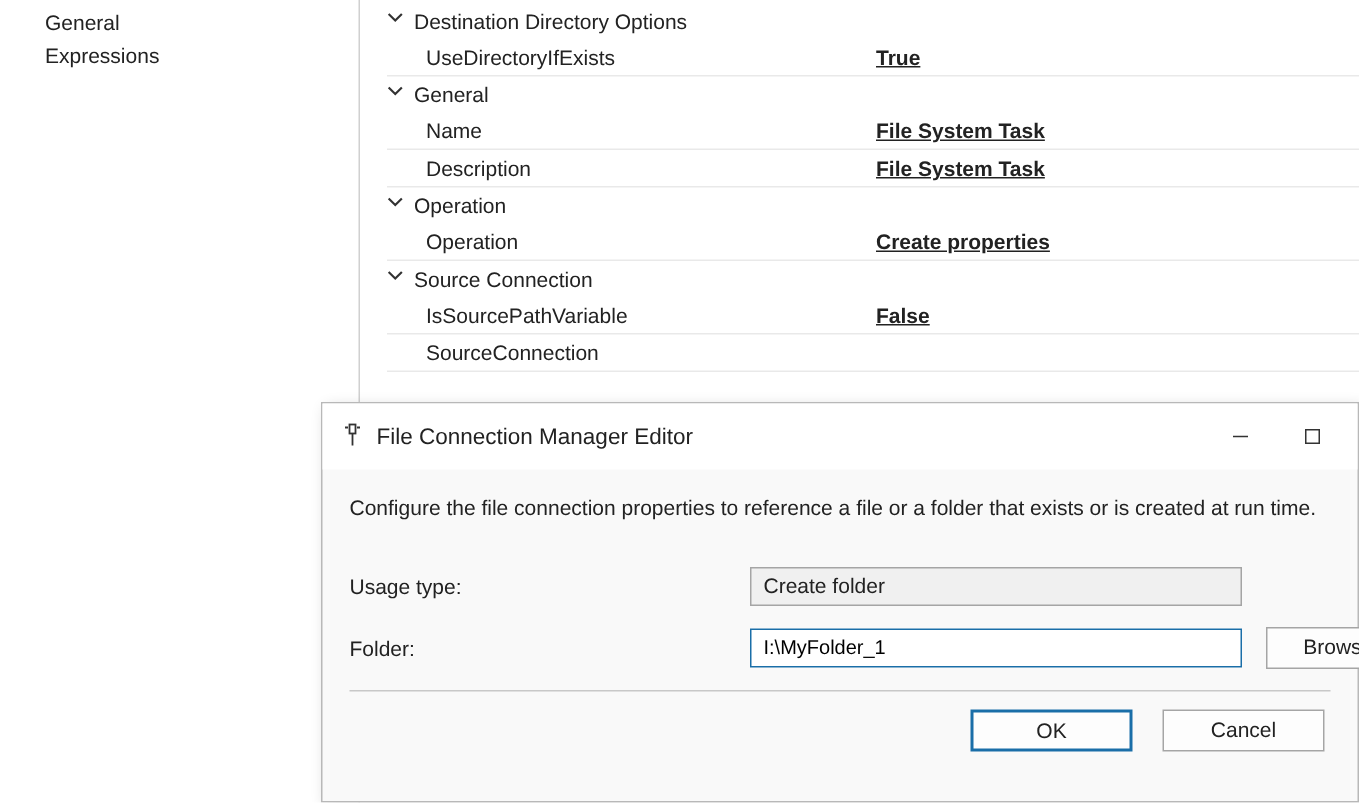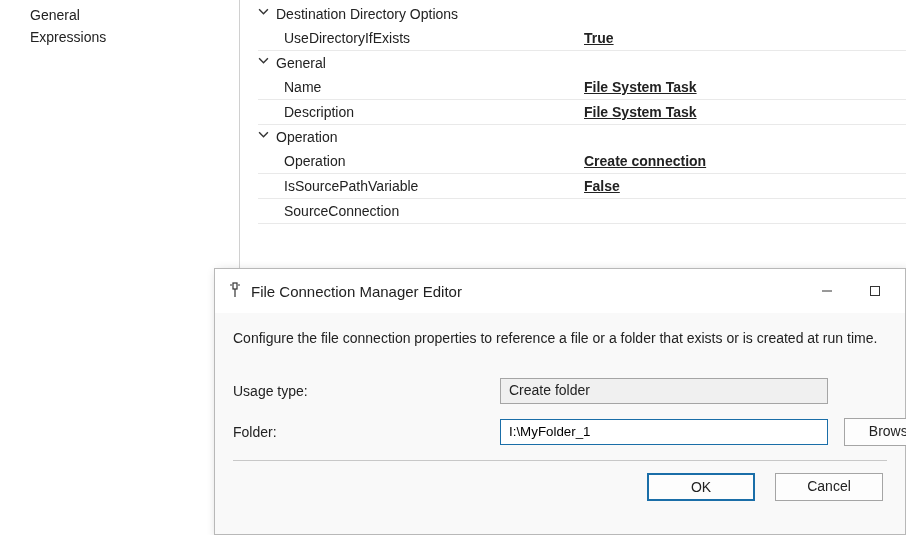--- a/index.html
+++ b/index.html
@@ -176,23 +176,31 @@
     <div class="prop-group-header">
       <span class="chev">
         <svg viewBox="0 0 10 10">
             <path d="M1 3 L5 7 L9 3" stroke="#333" stroke-width="1.3" fill="none"></path>
           </svg>
       </span>
       <span>Operation</span>
     </div>
     <div class="prop-row">
       <div class="prop-name">Operation</div>
-      <div class="prop-value">Create connection</div>
-    </div>
-
+      <div class="prop-value">Create properties</div>
+    </div>
+
+    <div class="prop-group-header">
+      <span class="chev">
+        <svg viewBox="0 0 10 10">
+            <path d="M1 3 L5 7 L9 3" stroke="#333" stroke-width="1.3" fill="none"></path>
+          </svg>
+      </span>
+      <span>Source Connection</span>
+    </div>
     <div class="prop-row">
       <div class="prop-name">IsSourcePathVariable</div>
       <div class="prop-value">False</div>
     </div>
     <div class="prop-row">
       <div class="prop-name">SourceConnection</div>
       <div class="prop-value"></div>
     </div>
 
   </div>

